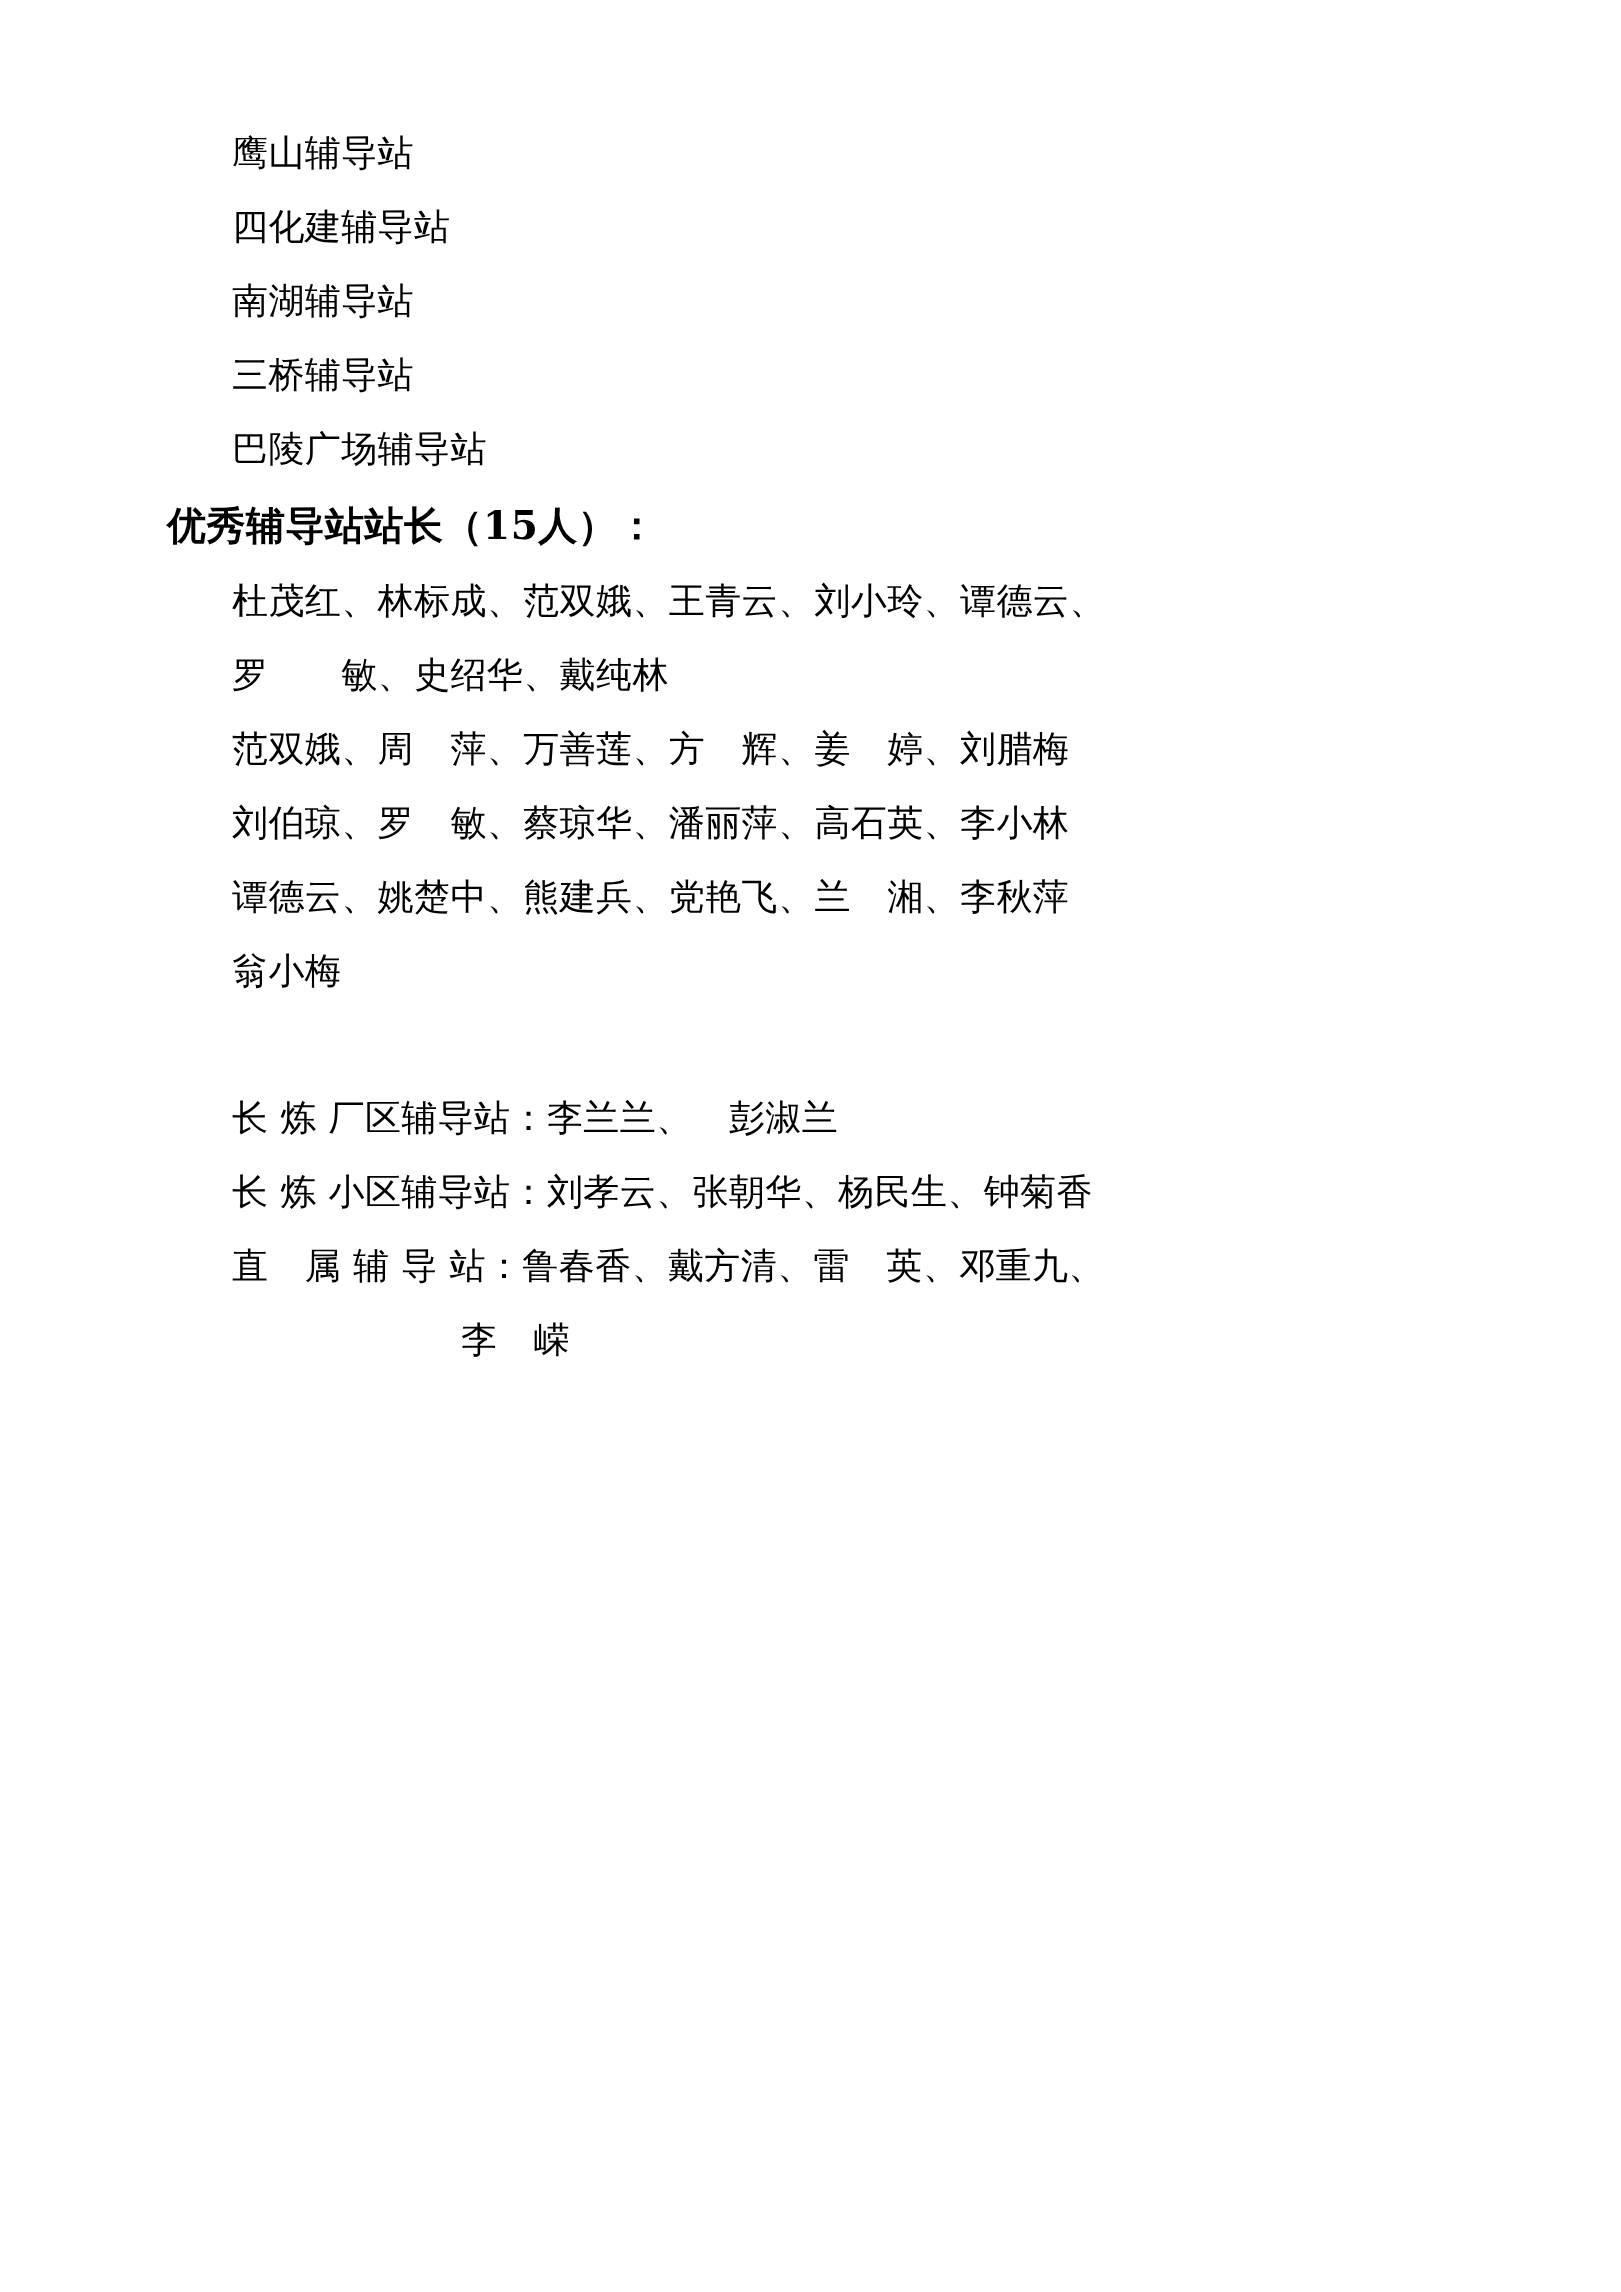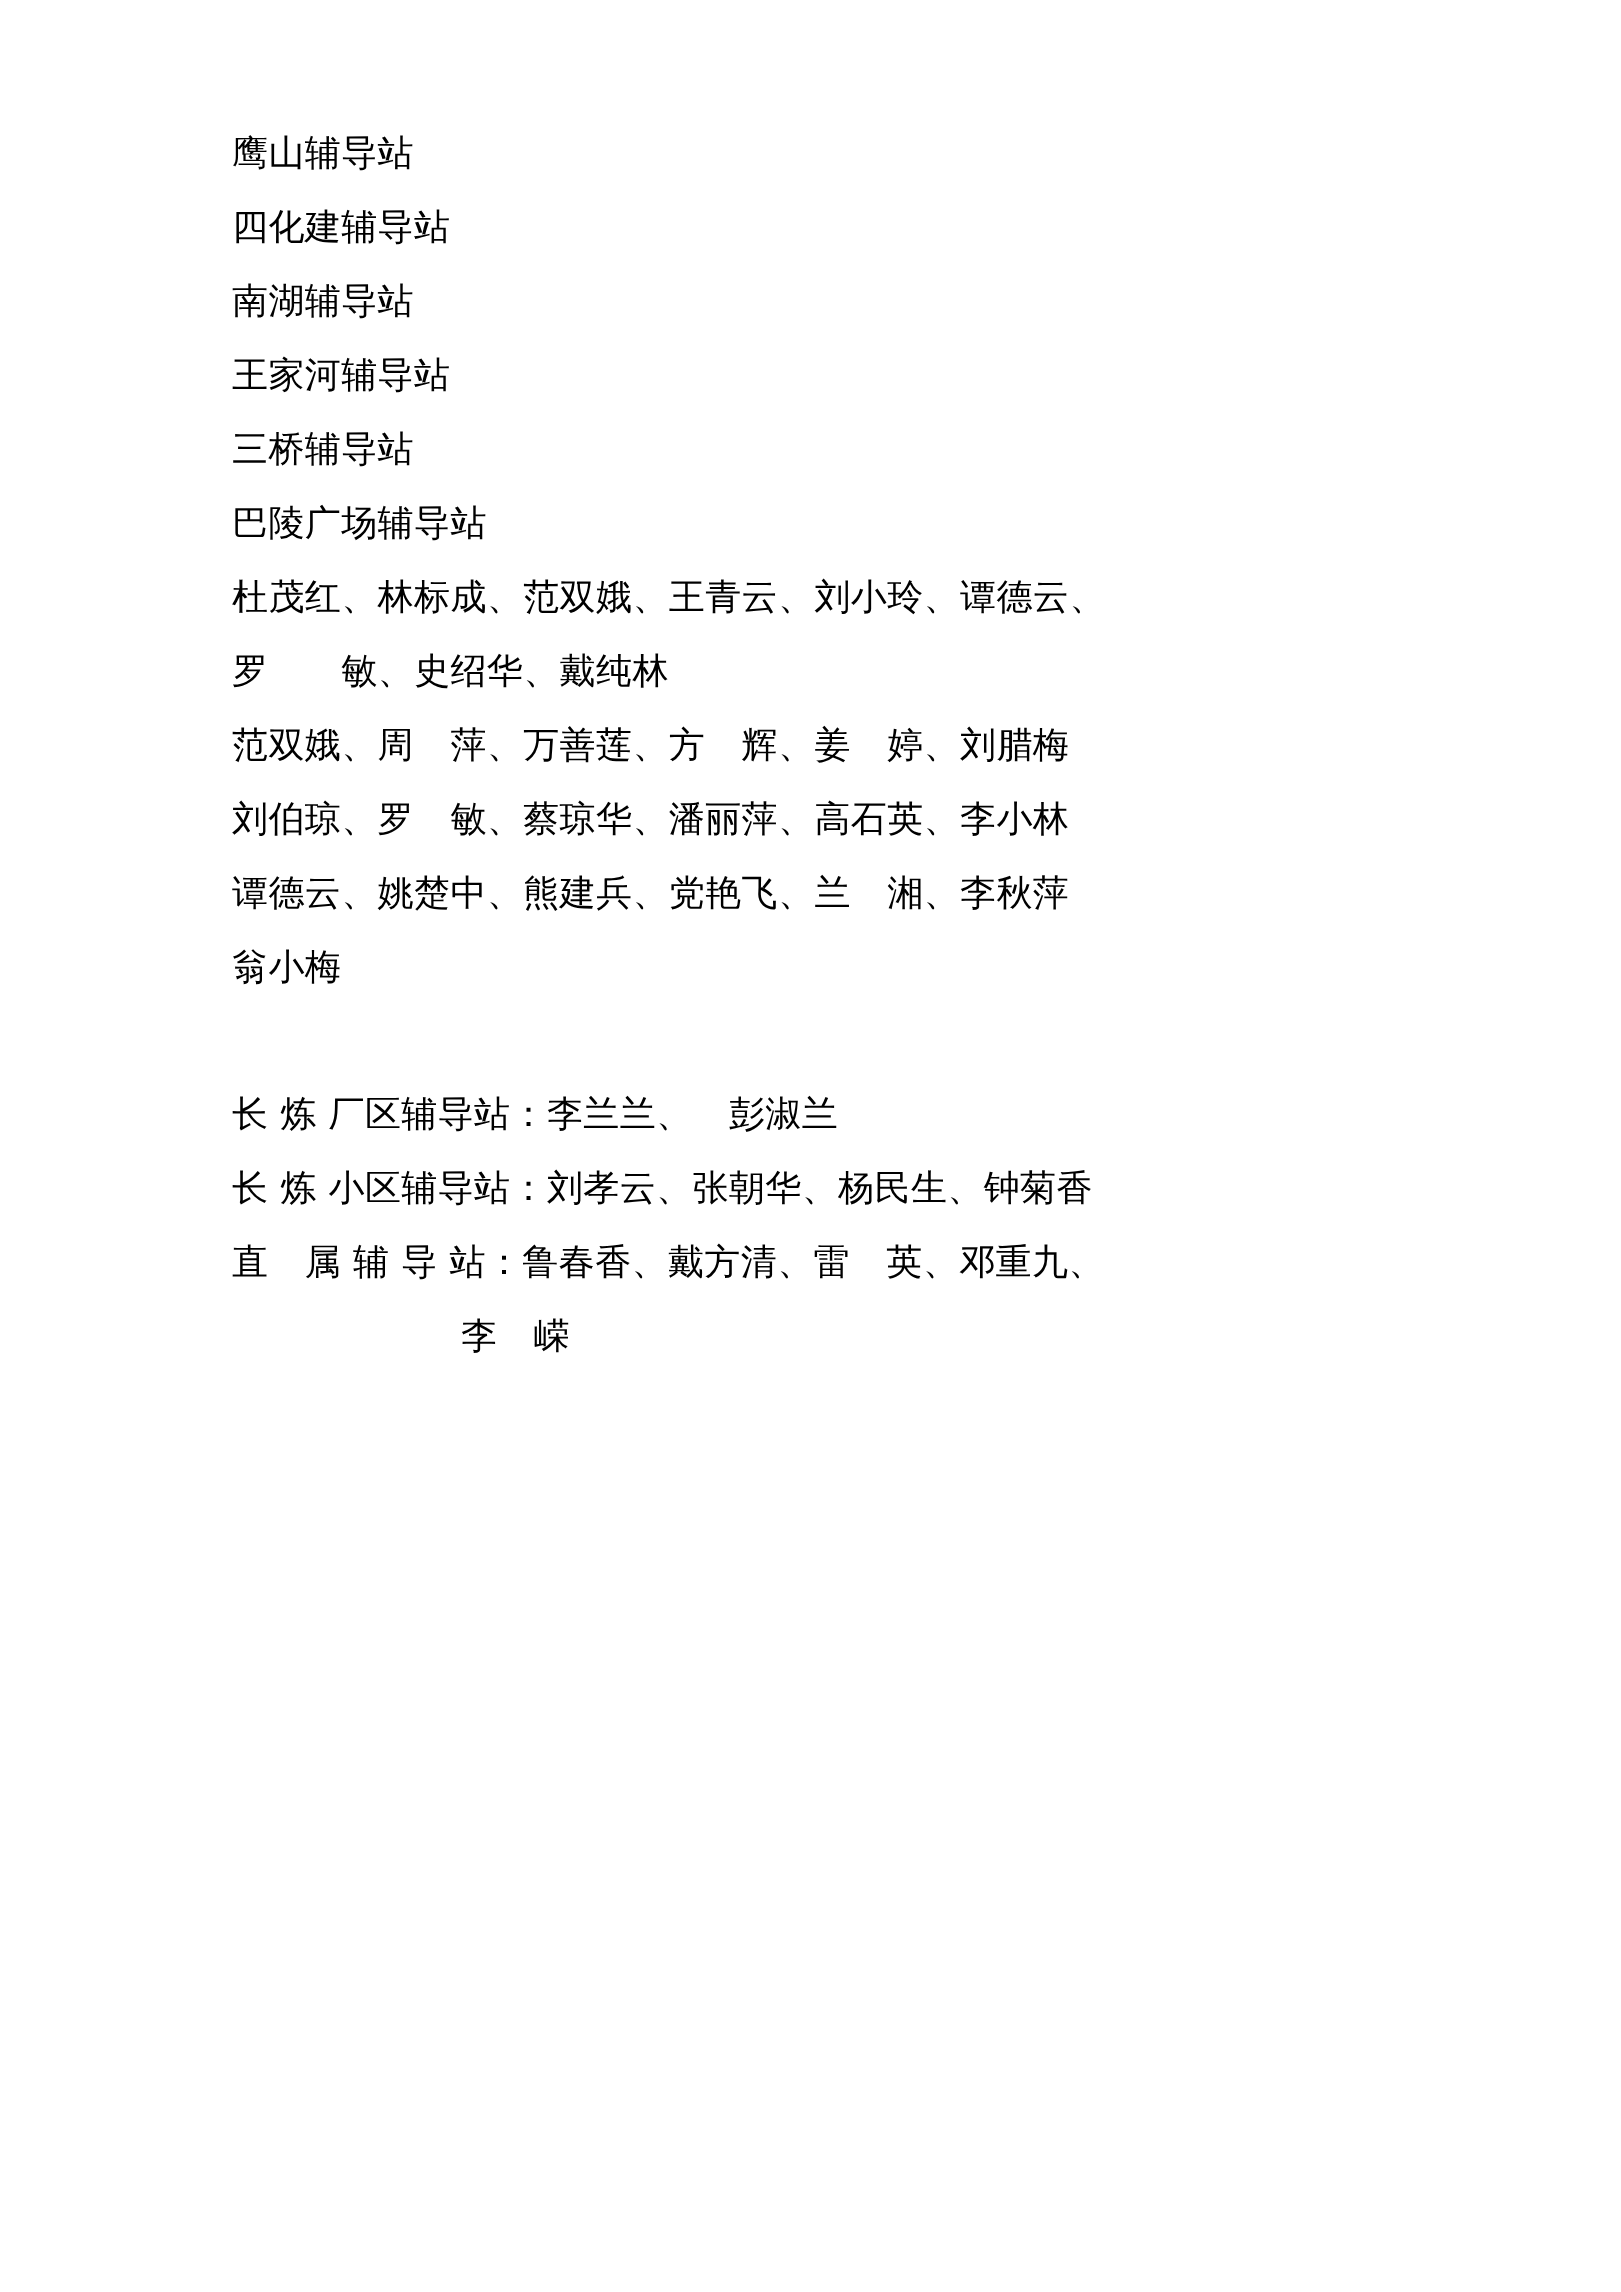--- a/index.html
+++ b/index.html
@@ -69,24 +69,24 @@
 </style>
 </head>
 <body>
 
 <div class="page">
   <div class="content">
 
     <div class="line body-line">鹰山辅导站</div>
     <div class="line body-line">四化建辅导站</div>
     <div class="line body-line">南湖辅导站</div>
-    <div class="line body-line">王家河辅导站</div>
     <div class="line body-line">三桥辅导站</div>
     <div class="line body-line">巴陵广场辅导站</div>
 
+    <div class="heading">优秀辅导站站长（15人）：</div>
     <div class="line body-line">杜茂红、林标成、范双娥、王青云、刘小玲、谭德云、</div>
     <div class="line body-line">罗　　敏、史绍华、戴纯林</div>
 
     <div class="line body-line">范双娥、周　萍、万善莲、方　辉、姜　婷、刘腊梅</div>
     <div class="line body-line">刘伯琼、罗　敏、蔡琼华、潘丽萍、高石英、李小林</div>
     <div class="line body-line">谭德云、姚楚中、熊建兵、党艳飞、兰　湘、李秋萍</div>
     <div class="line body-line">翁小梅</div>
 
     <div class="spacer-lg"></div>
 

